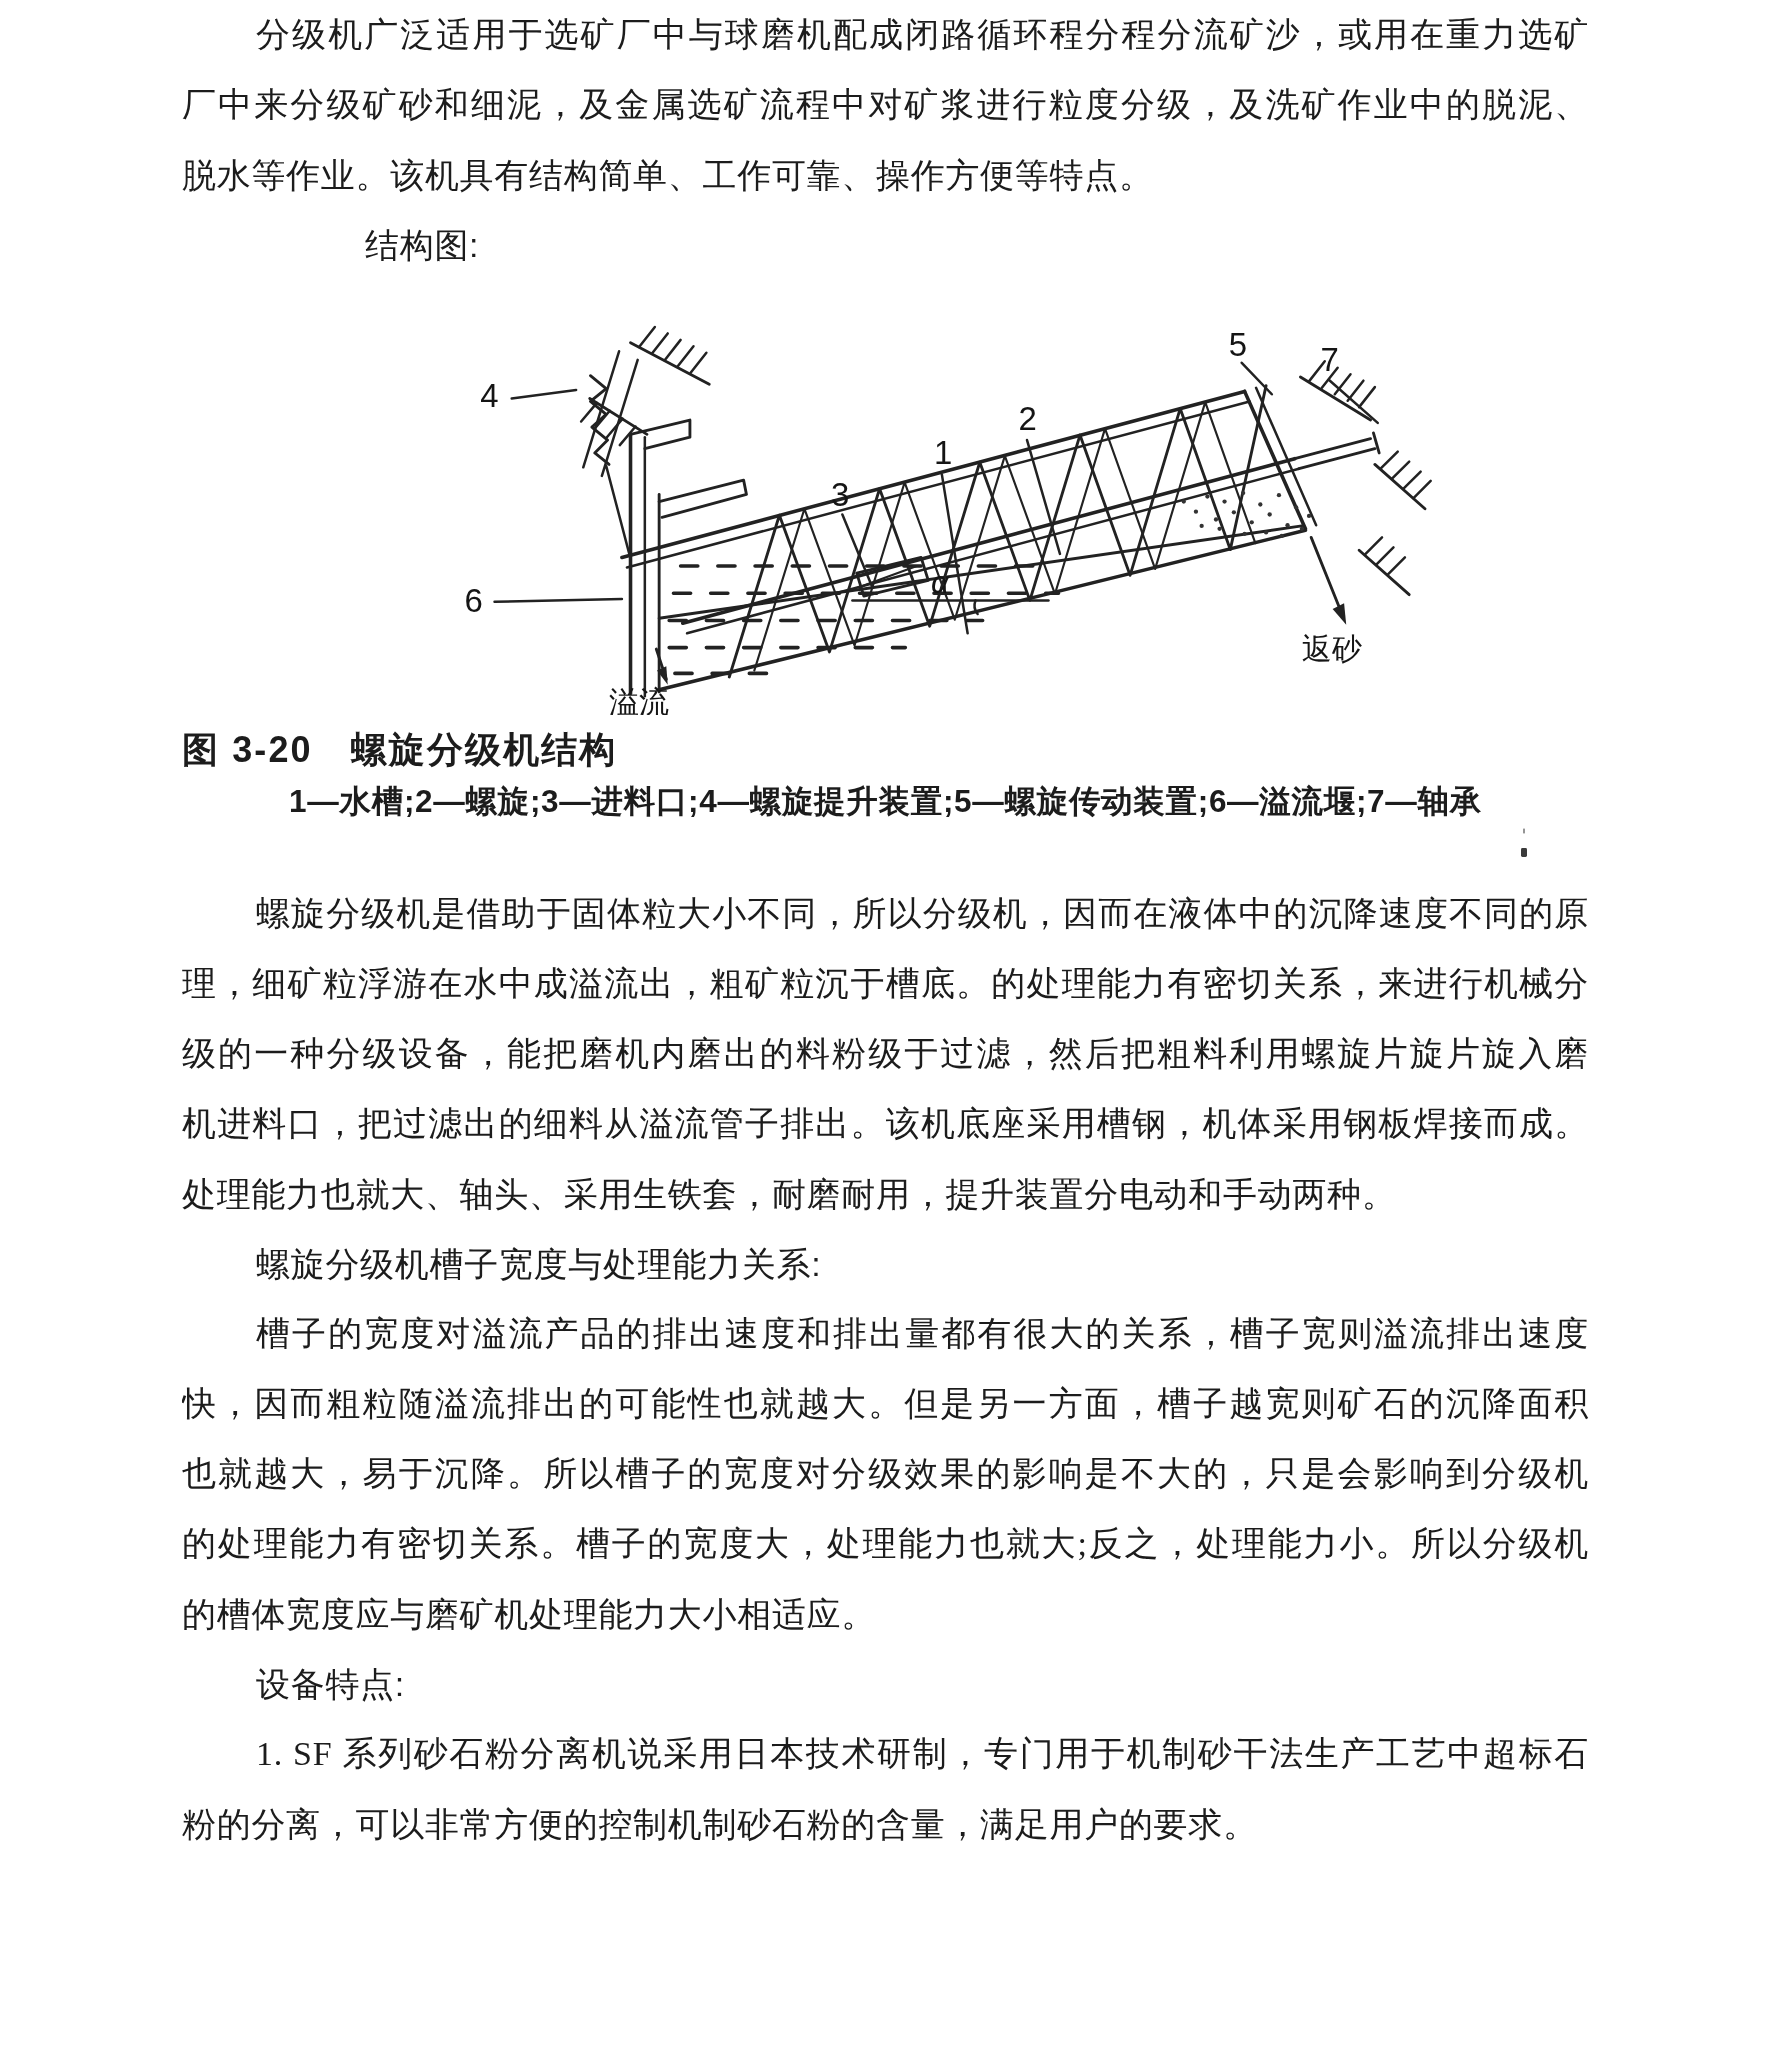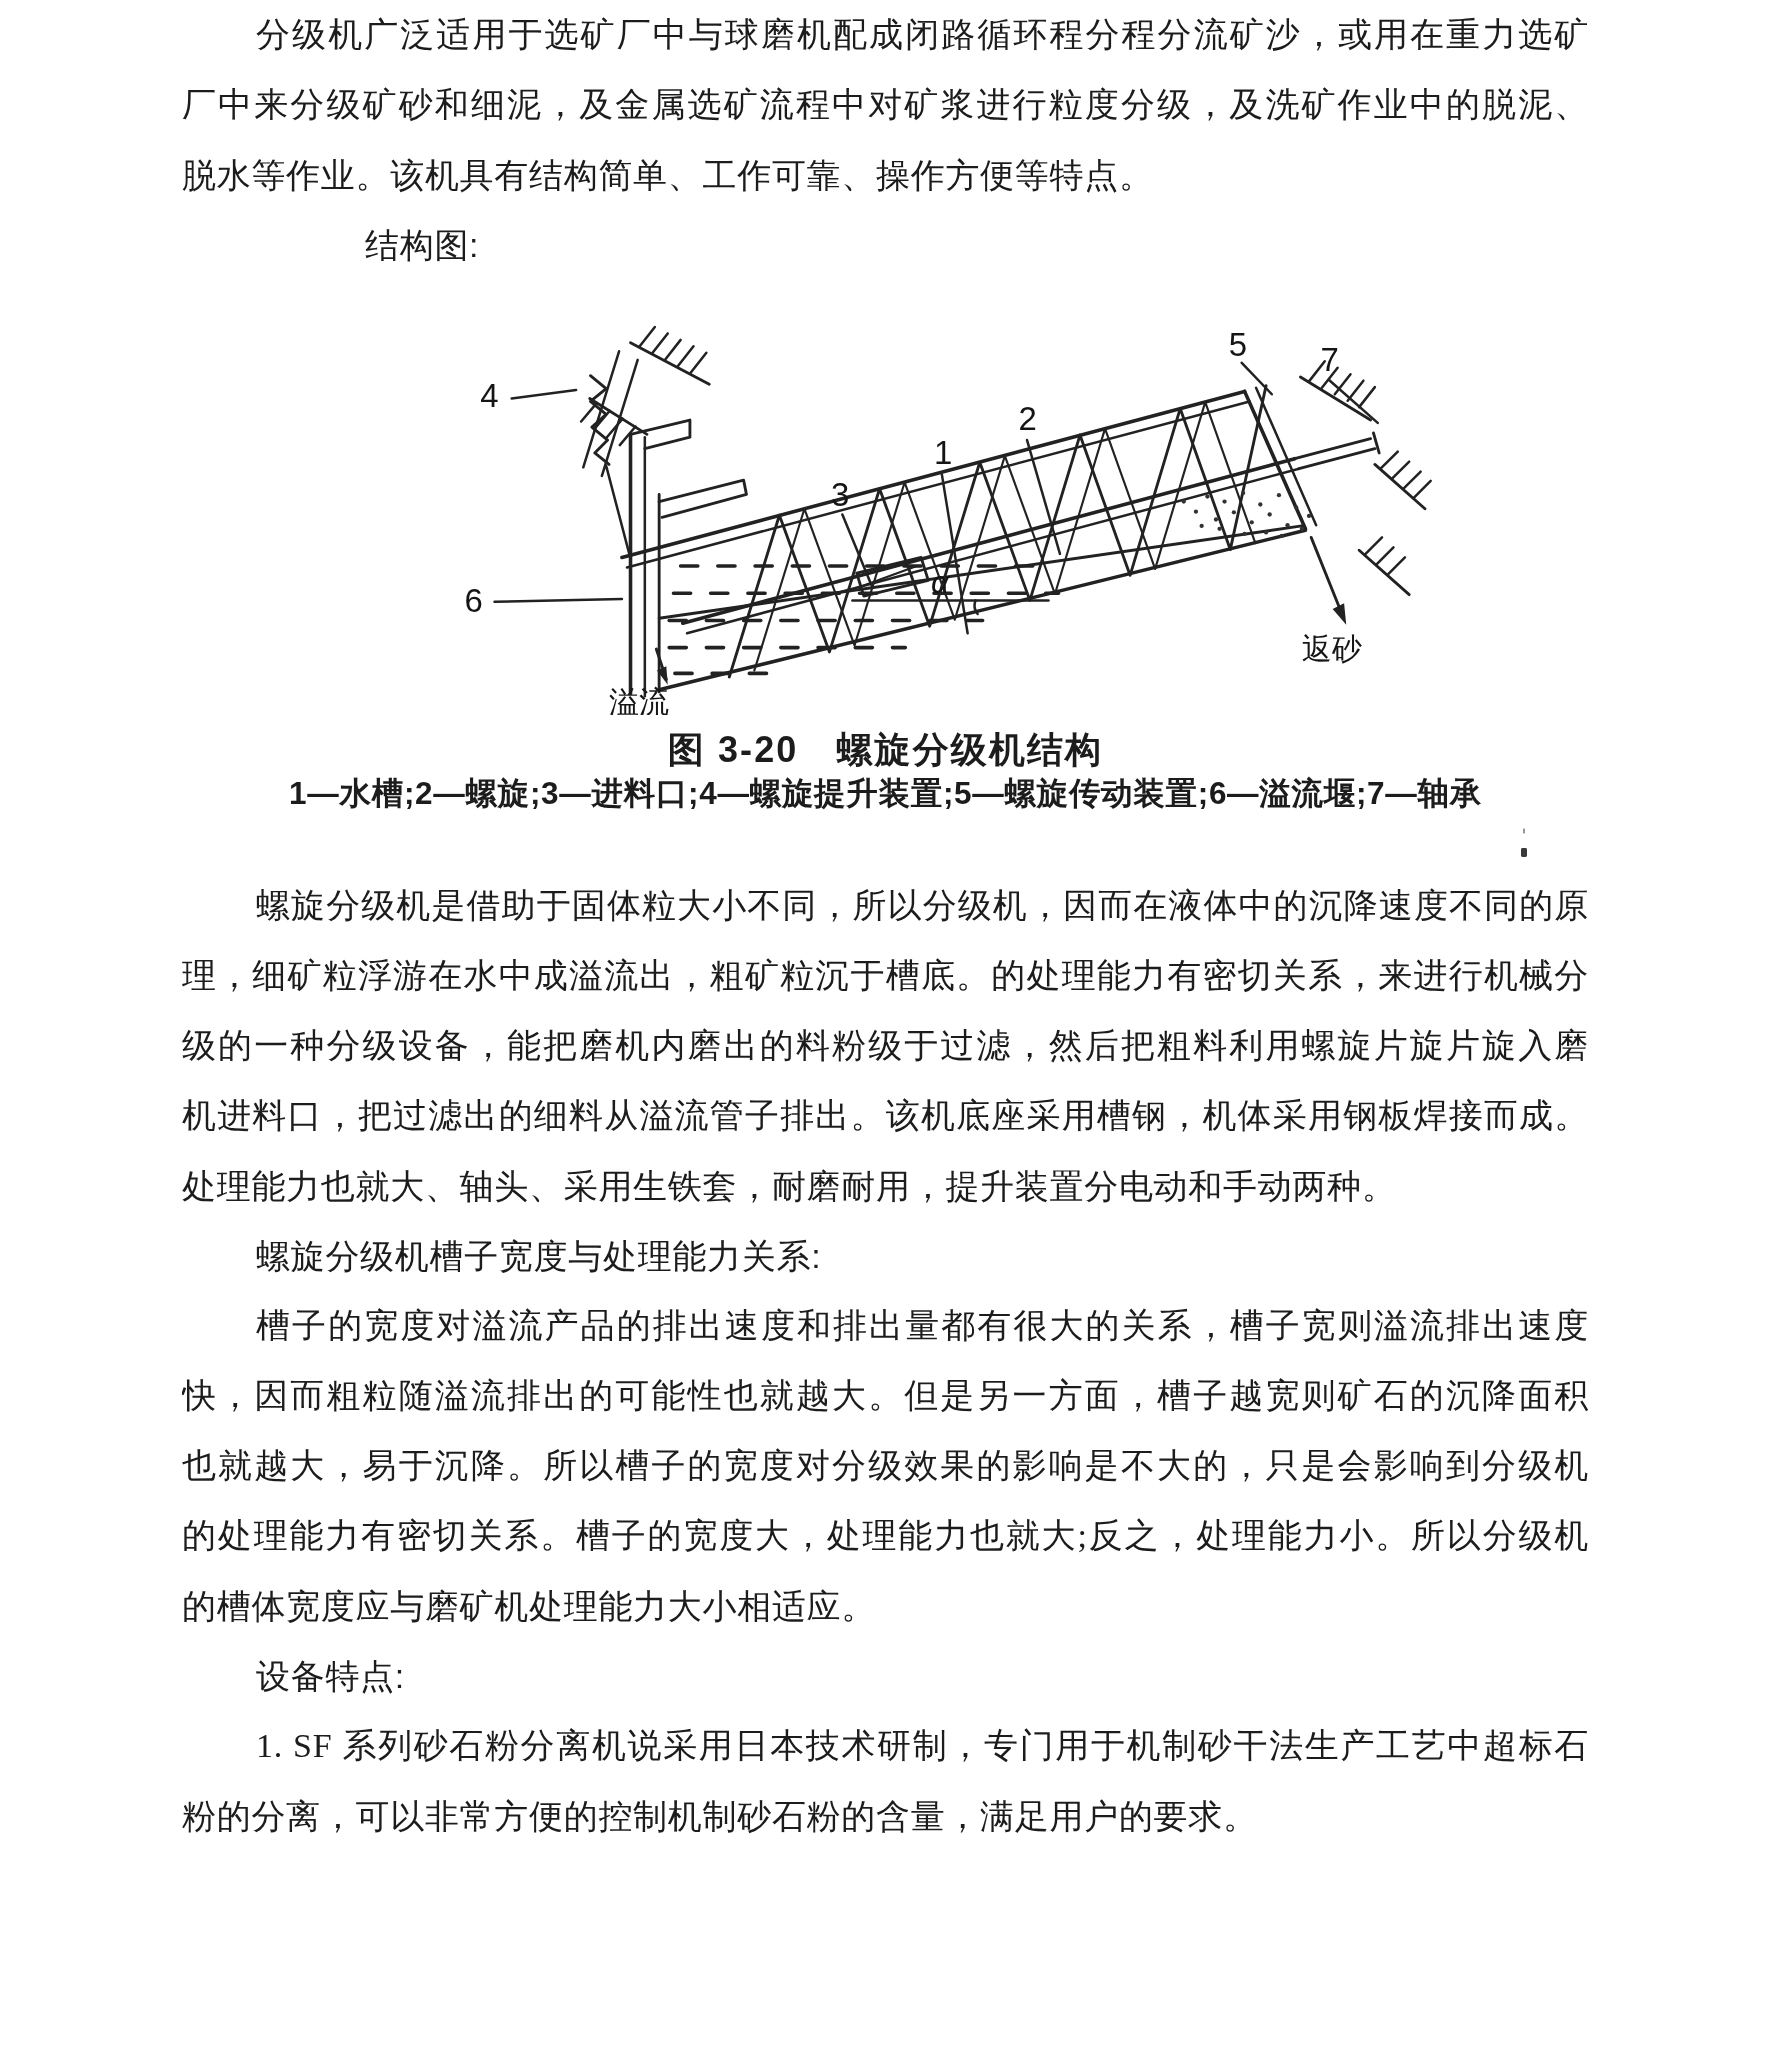--- a/index.html
+++ b/index.html
@@ -24,24 +24,24 @@
   .line.jst{ text-align-last:justify;font-family:Liberation Serif, serif; }
   .line.ind{ text-indent:74px; }
   .line.indlg{ text-indent:183px; }
 
   .figure-art{
     margin:34px 0 0 261px;
     width:1002px;height:401px;
   }
   .fig-caption{
     margin-top:13px;height:43px;line-height:43px;
-    font-size:36px;font-weight:700;text-align:center;letter-spacing:2.1px;
+    font-size:36px;font-weight:700;letter-spacing:2.1px;
   }
   .fig-legend{
-    margin-top:4px;height:37px;line-height:37px;
+    margin-top:12px;height:37px;line-height:37px;
     font-size:31.5px;font-weight:700;text-align:center;letter-spacing:0.7px;
   }
   .after-block{ margin-top:59px; }
 
   .scan-artifact{
     position:absolute;left:1521px;top:848px;width:6.4px;height:9.3px;
     background:#3a3a3a;border-radius:1.4px;
     box-shadow:0 -21.5px 0 -2.1px #8a8a8a;
   }
   svg text{

